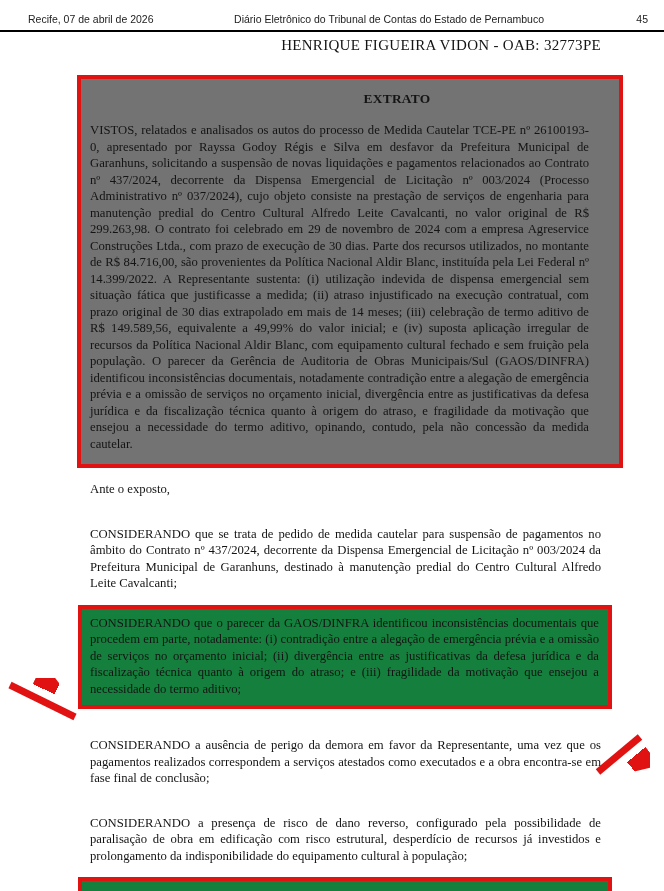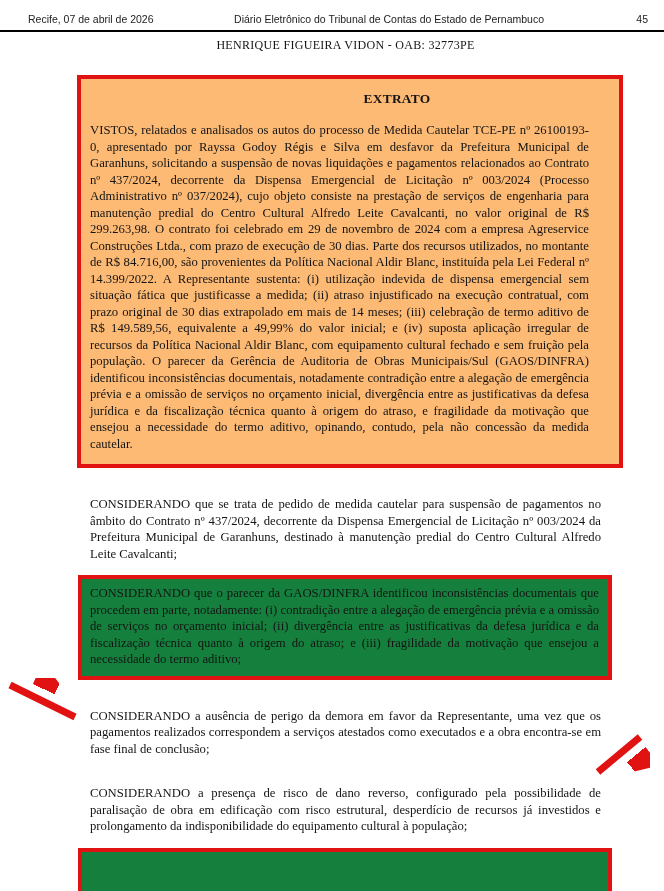--- a/index.html
+++ b/index.html
@@ -13,28 +13,28 @@
   .hdr-date { position:absolute; top:13px; left:28px; }
   .hdr-title { position:absolute; top:13px; left:120px; right:120px; text-align:right; }
   .hdr-page { position:absolute; top:13px; right:16px; }
   .hdr-rule { position:absolute; top:30px; left:0; right:0; height:0; border-top:2px solid #000; }
   
   .content {
     position:absolute; top:37px; left:90px; width:511px;
     font-family:"Liberation Serif","DejaVu Serif",serif;
     font-size:12.7px; line-height:16.5px; text-align:justify; color:var(--ink);
   }
-  .name-line { font-size:12px; letter-spacing:.3px; text-align:center; white-space:nowrap; }
+  .name-line { font-size:15px; letter-spacing:.3px; text-align:right; white-space:nowrap; }
   p { margin:0; }
   .para { margin-top:28px; }
   
   .redbox1 {
     box-sizing:border-box; width:546px; min-height:372px;
     margin:21px 0 0 -13px; border:4px solid var(--red);
-    padding:10px 30px 12px 9px; background:#fdba74;
+    padding:10px 30px 12px 9px; background:#737373;
   }
   .extrato-heading {
     font-weight:bold; font-size:13.4px; text-align:center;
     padding-left:115px; margin:2px 0 15px 0; letter-spacing:.3px;
   }
   .redbox2, .redbox3 {
     box-sizing:border-box; width:534px; margin-left:-12px;
     border:4px solid var(--red); padding:6px 9px 8px 8px; background:#15803d;
   }
   .redbox2 { margin-top:13px; min-height:86px; }
@@ -57,20 +57,21 @@
 
   <div class="content">
 
     <p class="name-line">HENRIQUE FIGUEIRA VIDON - OAB: 32773PE</p>
 
     <div class="redbox1">
       <p class="extrato-heading">EXTRATO</p>
       <p>VISTOS, relatados e analisados os autos do processo de Medida Cautelar TCE-PE nº 26100193-0, apresentado por Rayssa Godoy Régis e Silva em desfavor da Prefeitura Municipal de Garanhuns, solicitando a suspensão de novas liquidações e pagamentos relacionados ao Contrato nº 437/2024, decorrente da Dispensa Emergencial de Licitação nº 003/2024 (Processo Administrativo nº 037/2024), cujo objeto consiste na prestação de serviços de engenharia para manutenção predial do Centro Cultural Alfredo Leite Cavalcanti, no valor original de R$ 299.263,98. O contrato foi celebrado em 29 de novembro de 2024 com a empresa Agreservice Construções Ltda., com prazo de execução de 30 dias. Parte dos recursos utilizados, no montante de R$ 84.716,00, são provenientes da Política Nacional Aldir Blanc, instituída pela Lei Federal nº 14.399/2022. A Representante sustenta: (i) utilização indevida de dispensa emergencial sem situação fática que justificasse a medida; (ii) atraso injustificado na execução contratual, com prazo original de 30 dias extrapolado em mais de 14 meses; (iii) celebração de termo aditivo de R$ 149.589,56, equivalente a 49,99% do valor inicial; e (iv) suposta aplicação irregular de recursos da Política Nacional Aldir Blanc, com equipamento cultural fechado e sem fruição pela população. O parecer da Gerência de Auditoria de Obras Municipais/Sul (GAOS/DINFRA) identificou inconsistências documentais, notadamente contradição entre a alegação de emergência prévia e a omissão de serviços no orçamento inicial, divergência entre as justificativas da defesa jurídica e da fiscalização técnica quanto à origem do atraso, e fragilidade da motivação que ensejou a necessidade do termo aditivo, opinando, contudo, pela não concessão da medida cautelar.</p>
     </div>
 
+    <p class="ante">Ante o exposto,</p>
 
     <p class="para">CONSIDERANDO que se trata de pedido de medida cautelar para suspensão de pagamentos no âmbito do Contrato nº 437/2024, decorrente da Dispensa Emergencial de Licitação nº 003/2024 da Prefeitura Municipal de Garanhuns, destinado à manutenção predial do Centro Cultural Alfredo Leite Cavalcanti;</p>
 
     <div class="redbox2">
       <p>CONSIDERANDO que o parecer da GAOS/DINFRA identificou inconsistências documentais que procedem em parte, notadamente: (i) contradição entre a alegação de emergência prévia e a omissão de serviços no orçamento inicial; (ii) divergência entre as justificativas da defesa jurídica e da fiscalização técnica quanto à origem do atraso; e (iii) fragilidade da motivação que ensejou a necessidade do termo aditivo;</p>
     </div>
 
 
     <p class="para">CONSIDERANDO a ausência de perigo da demora em favor da Representante, uma vez que os pagamentos realizados correspondem a serviços atestados como executados e a obra encontra-se em fase final de conclusão;</p>
 

